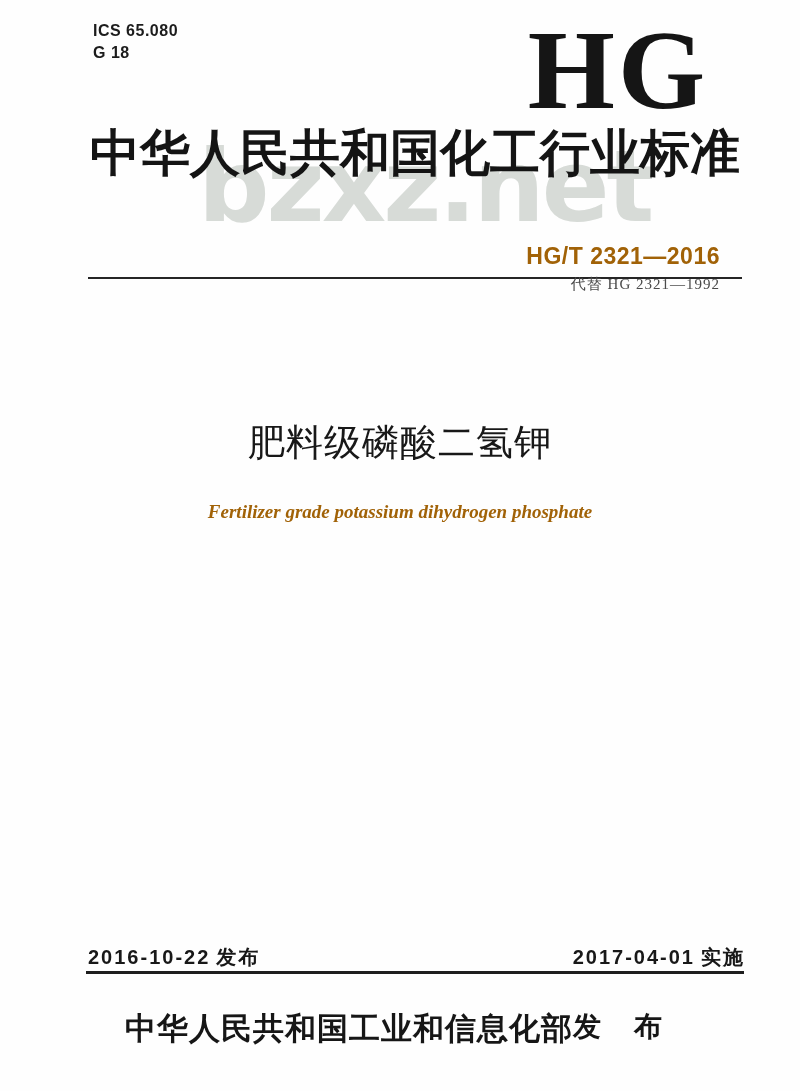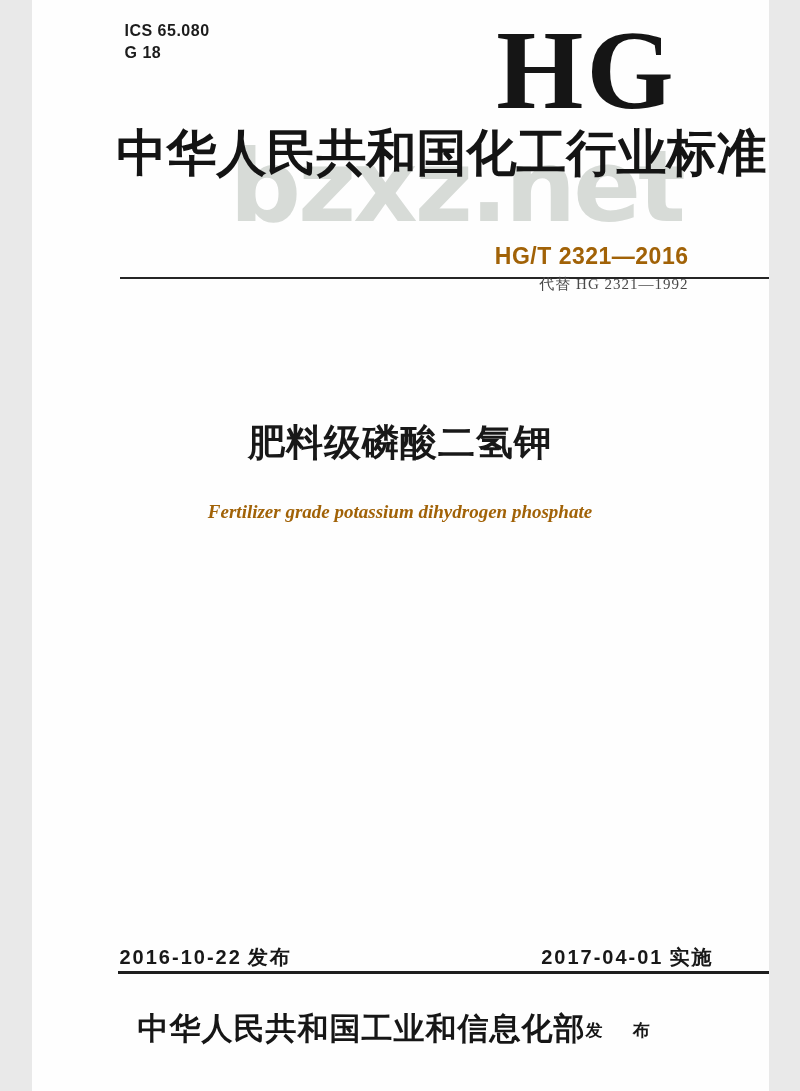--- a/index.html
+++ b/index.html
@@ -2,21 +2,21 @@
 <html><head>
 <meta charset="utf-8">
 <style>
   html, body {
     margin: 0;
     padding: 0;
     background: #e9e9e9;
   }
   .page {
     position: relative;
-    width: 737px;
+    width: 800px;
     height: 1091px;
     margin: 0 auto;
     background: #fefefe;
     overflow: hidden;
     font-family: "Liberation Serif", "DejaVu Serif", serif;
     color: #1c1c1c;
   }
 
   
   .ics-block {
@@ -122,21 +122,21 @@
     background: #1e1e1e;
   }
 
   
   .doc-title-cn {
     position: absolute;
     left: 0;
     right: 0;
     top: 418px;
     text-align: center;
-    font-weight: bold;
+    font-weight: normal;
     font-size: 37px;
     letter-spacing: 1px;
     color: #181818;
   }
   .doc-title-en {
     position: absolute;
     left: 0;
     right: 0;
     top: 501px;
     text-align: center;
@@ -177,21 +177,21 @@
     white-space: nowrap;
     color: #161616;
   }
   .issuer-name {
     font-weight: bold;
     font-size: 31px;
     letter-spacing: 1px;
   }
   .issuer-action {
     font-weight: bold;
-    font-size: 17px;
+    font-size: 28px;
     letter-spacing: 13px;
     vertical-align: 3px;
   }
 </style>
 </head>
 <body>
 
 <div class="page">
 
   <div class="ics-block">

